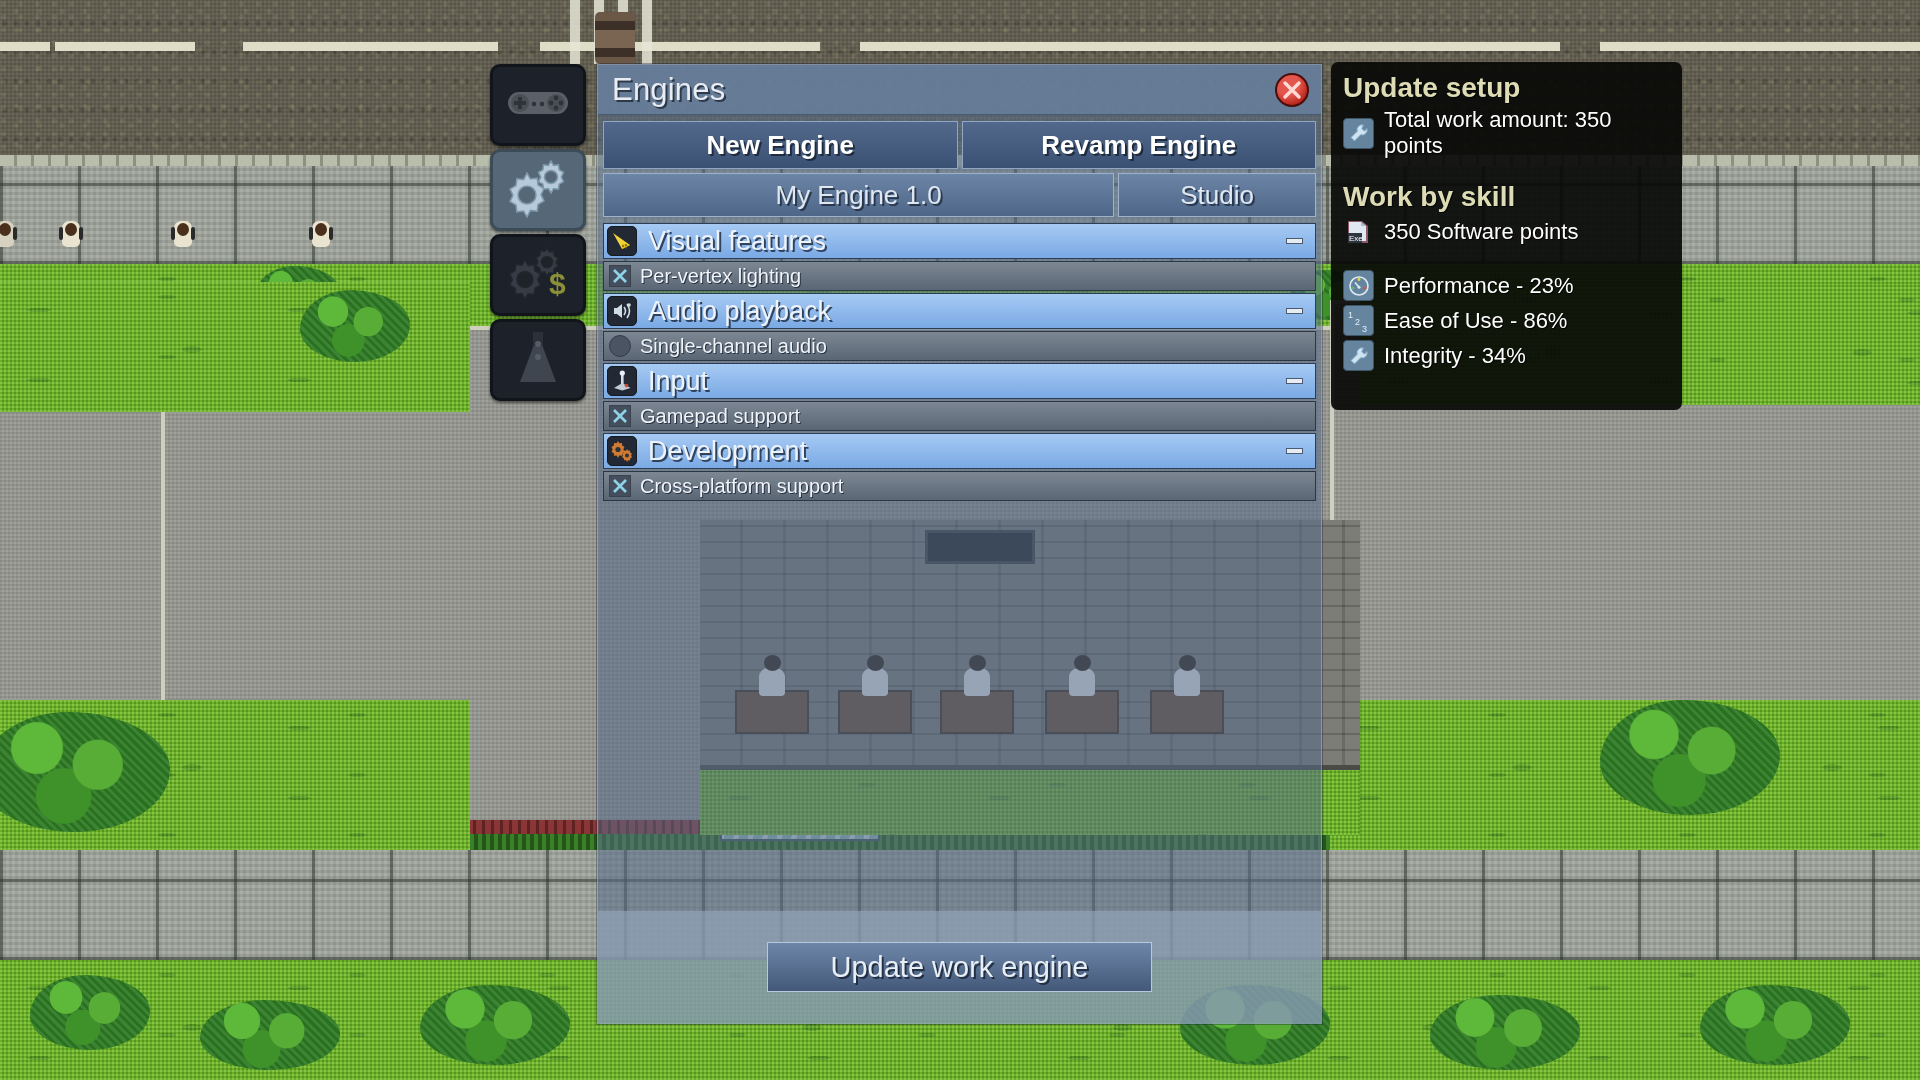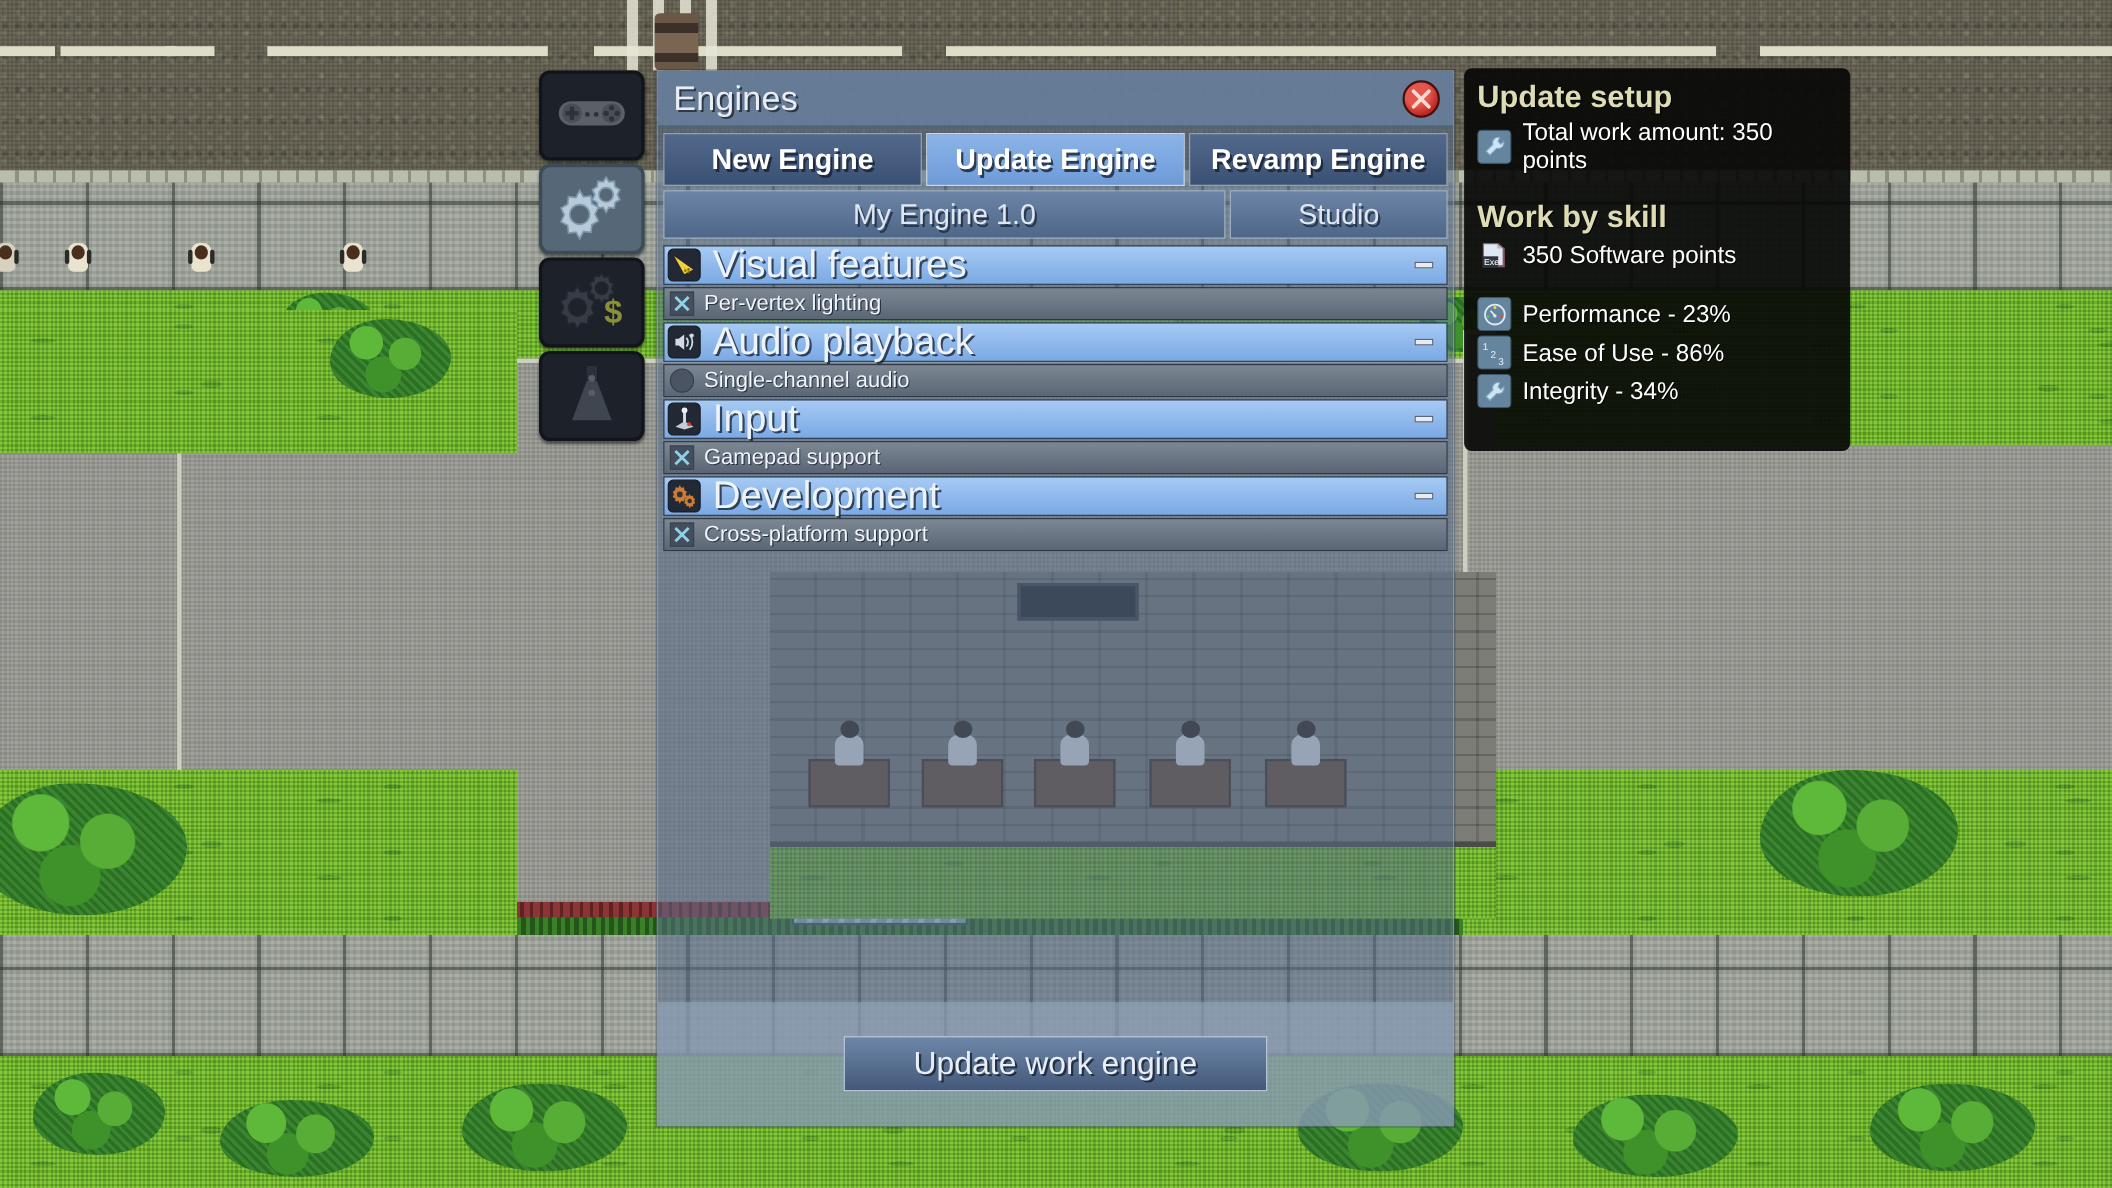--- a/index.html
+++ b/index.html
@@ -177,21 +177,21 @@
     background:linear-gradient(180deg,#a6caf4 0%,#7aa9e4 100%);
     border:1px solid #2c3e56;
     display:flex; align-items:center; position:relative; cursor:pointer;
   }
   .cat-icon{
     width:30px; height:30px; margin-left:3px; border-radius:5px;
     background:#222934; border:1px solid #141a22;
     display:flex; align-items:center; justify-content:center; flex:0 0 auto;
   }
   .cat-label{
-    margin-left:11px; font-size:35px; color:#eef3fa;
+    margin-left:11px; font-size:27px; color:#eef3fa;
     text-shadow:2px 2px 0 rgba(25,38,56,.8);
   }
   .collapse{
     position:absolute; right:12px; top:50%; transform:translateY(-50%);
     width:17px; height:6px; background:#e7ecf3; border:1px solid #4a5b72; cursor:pointer;
   }
   .feat-row{
     height:30px; margin-top:2px;
     background:linear-gradient(180deg,#7d8794 0%,#5a6674 100%);
     border:1px solid #2c3745;
@@ -413,21 +413,20 @@
         <svg width="22" height="22" viewBox="0 0 22 22">
           <line x1="4" y1="4" x2="18" y2="18" stroke="#ffd9d4" stroke-width="3.4" stroke-linecap="round"></line>
           <line x1="18" y1="4" x2="4" y2="18" stroke="#ffd9d4" stroke-width="3.4" stroke-linecap="round"></line>
         </svg>
       </span>
     </div>
   </div>
 
   <div id="tabs">
     <div class="tab">New Engine</div>
-    <div class="tab active">Update Engine</div>
     <div class="tab">Revamp Engine</div>
   </div>
 
   <div id="subtabs">
     <div class="subtab" id="subtab-engine">My Engine 1.0</div>
     <div class="subtab" id="subtab-studio">Studio</div>
   </div>
 
   <div id="feature-list">
 

